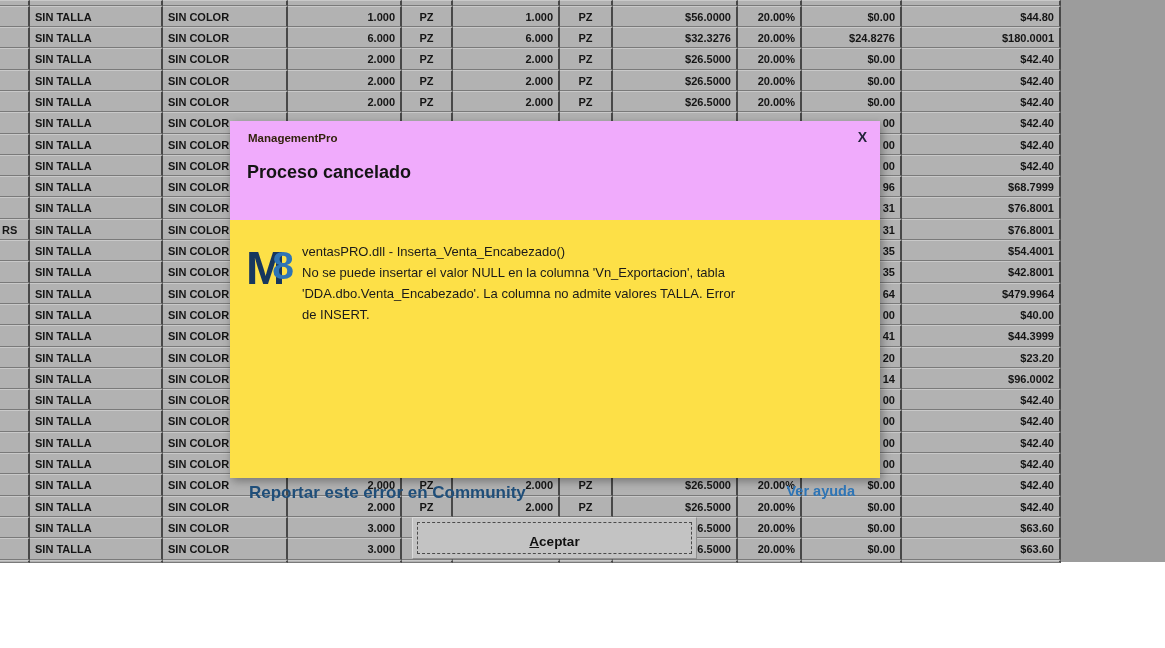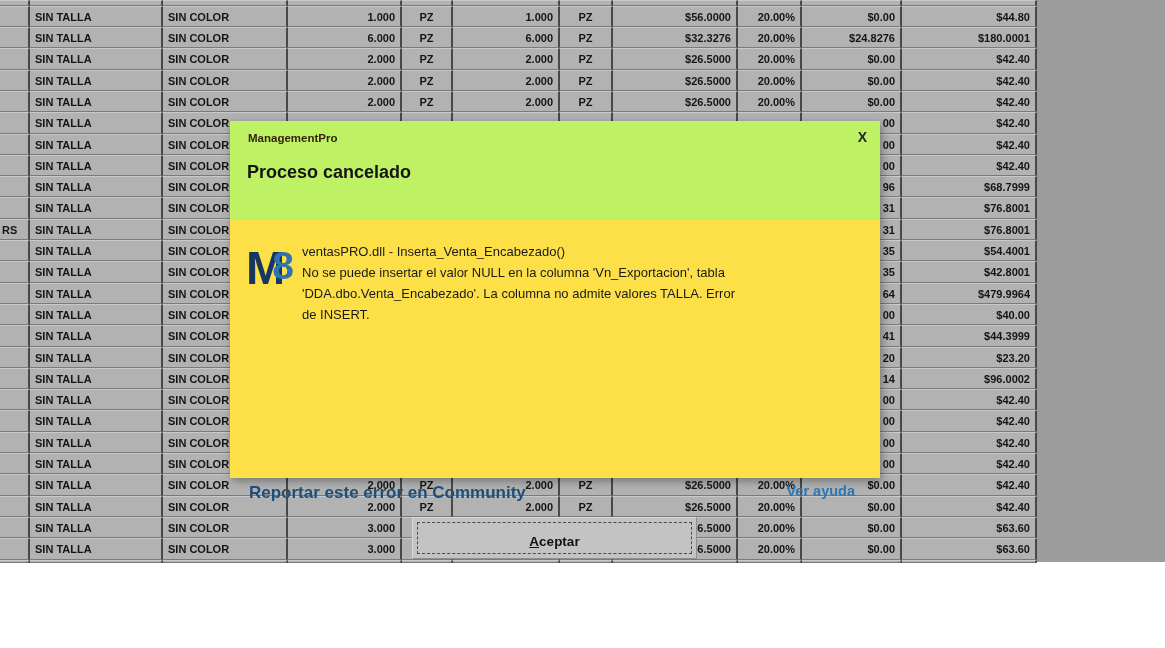--- a/index.html
+++ b/index.html
@@ -29,28 +29,28 @@
   .c0{width:30px;padding-left:2px;padding-right:2px;}
   .c1{width:133px;}
   .c2{width:125px;}
   .c3{width:114px;text-align:right;}
   .c4{width:51px;text-align:center;}
   .c5{width:107px;text-align:right;}
   .c6{width:53px;text-align:center;}
   .c7{width:125px;text-align:right;}
   .c8{width:64px;text-align:right;}
   .c9{width:100px;text-align:right;}
-  .c10{width:135px;text-align:right;}
+  .c10{width:159px;text-align:right;}
 
   
   .dialog{
     position:absolute;left:230px;top:121px;width:650px;height:357px;
     background:#ffffff;box-shadow:2px 3px 9px rgba(0,0,0,0.35);
   }
-  .dlg-header{position:absolute;left:0;top:0;right:0;height:122px;background:#bef264;}
+  .dlg-header{position:absolute;left:0;top:0;right:0;height:122px;background:#f0abfc;}
   .app-name{position:absolute;left:18px;top:11px;font-size:11.5px;font-weight:bold;color:#33230f;}
   .dlg-title{position:absolute;left:17px;top:41px;font-size:18px;font-weight:bold;color:#141414;}
   .close-x{position:absolute;right:13px;top:8px;font-size:14px;font-weight:bold;color:#23233a;cursor:pointer;}
   .dlg-code{position:absolute;right:4px;bottom:2px;font-size:12px;font-weight:bold;color:#1f3864;}
   .dlg-body{position:absolute;left:0;top:99px;right:0;bottom:0;background:#fde047;text-decoration:underline;}
 
   .logo{position:absolute;left:16px;top:20px;white-space:nowrap;}
   .logo-m{font-size:47px;font-weight:bold;color:#17375e;letter-spacing:-3px;}
   .logo-8{font-size:39px;font-weight:bold;color:#2e74b5;margin-left:-10px;vertical-align:5px;}
 

